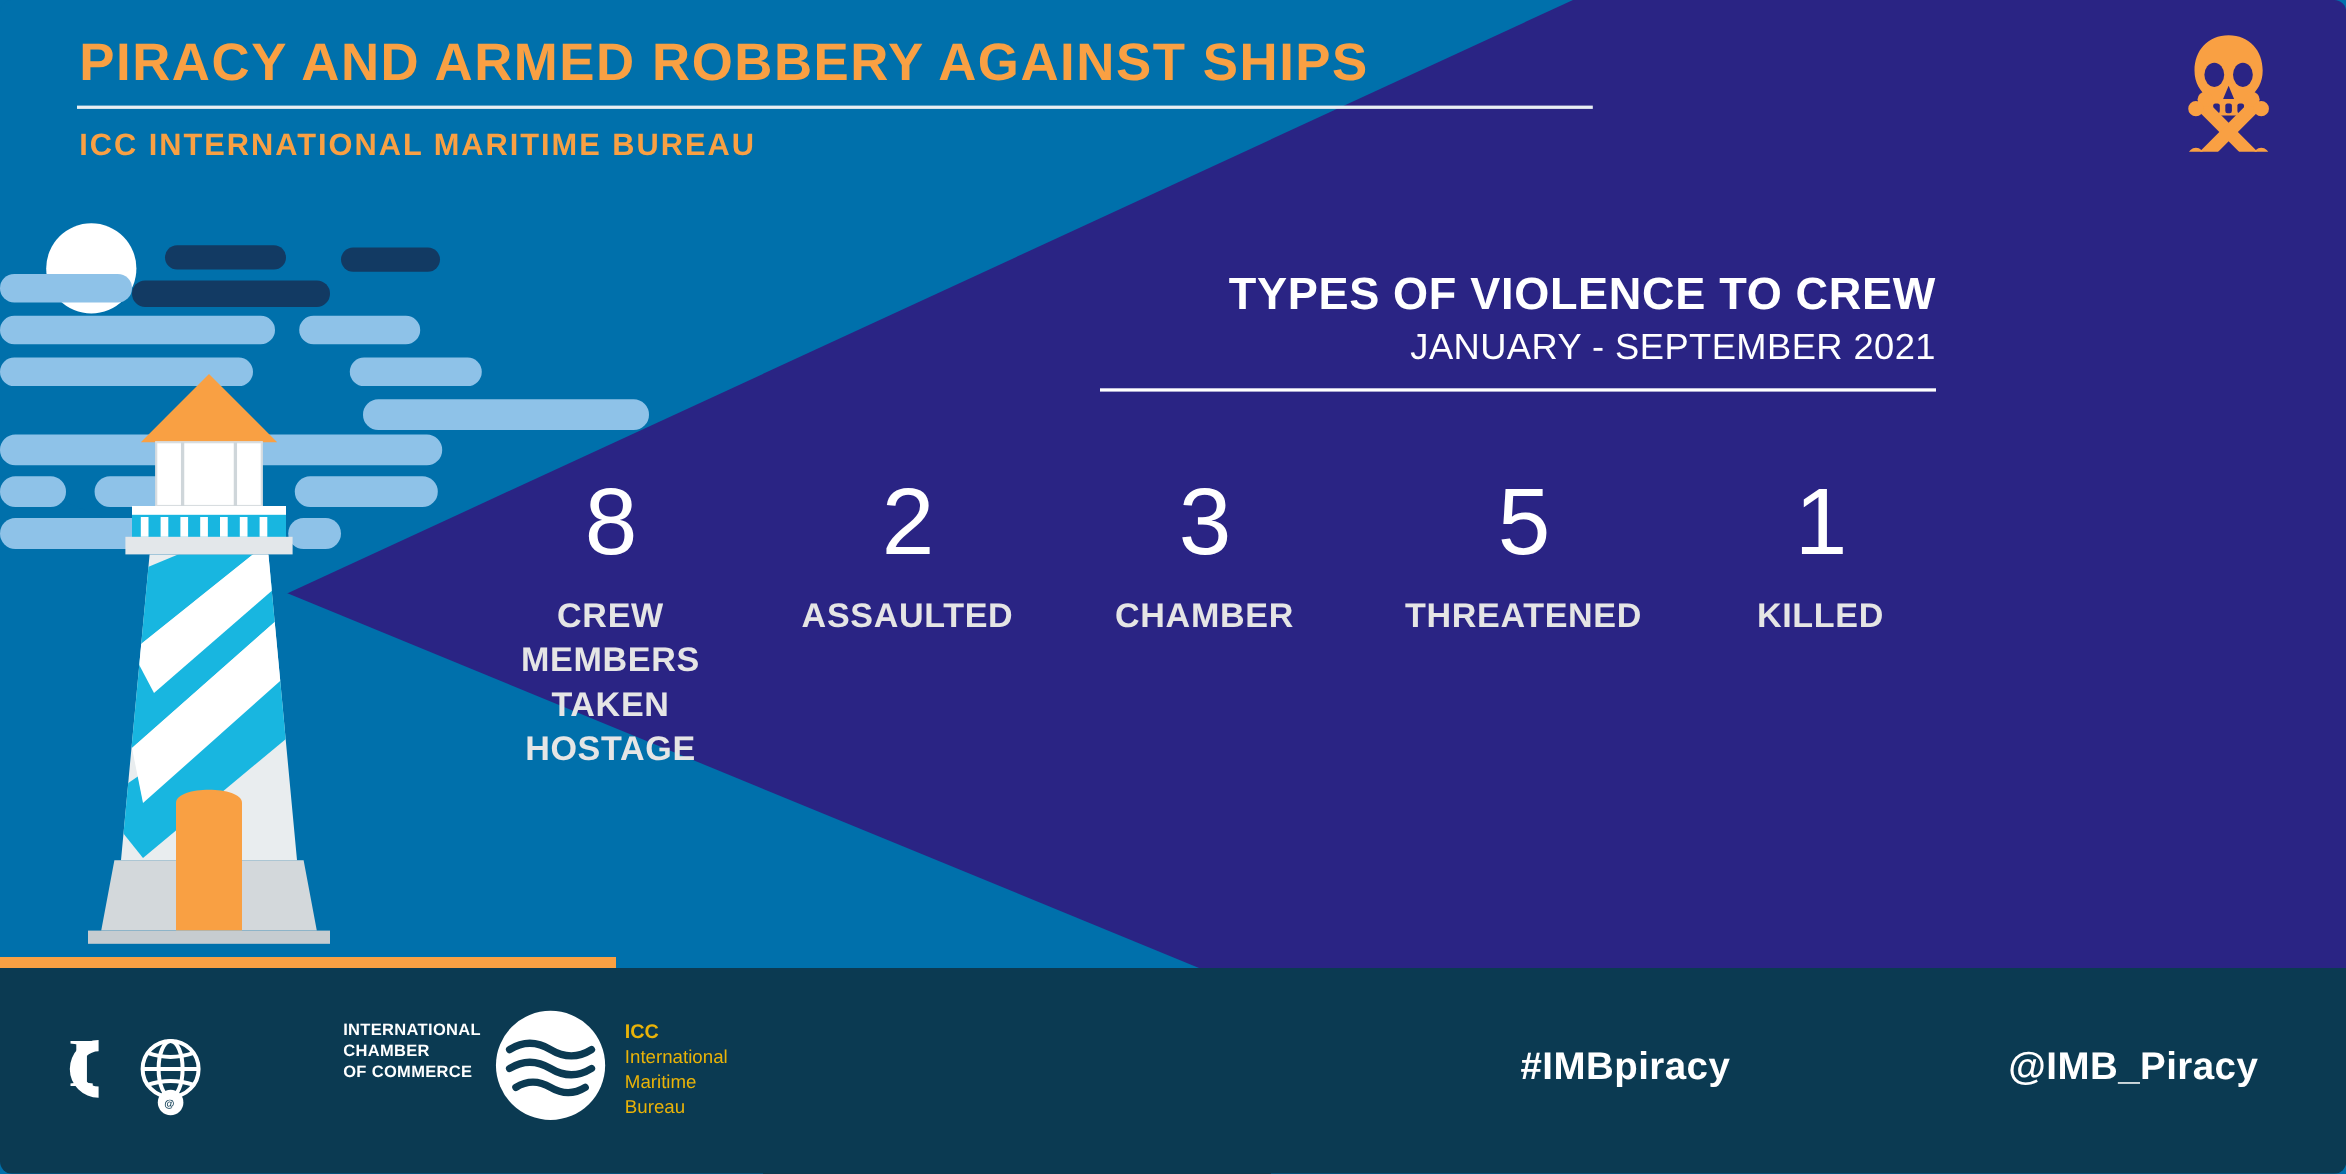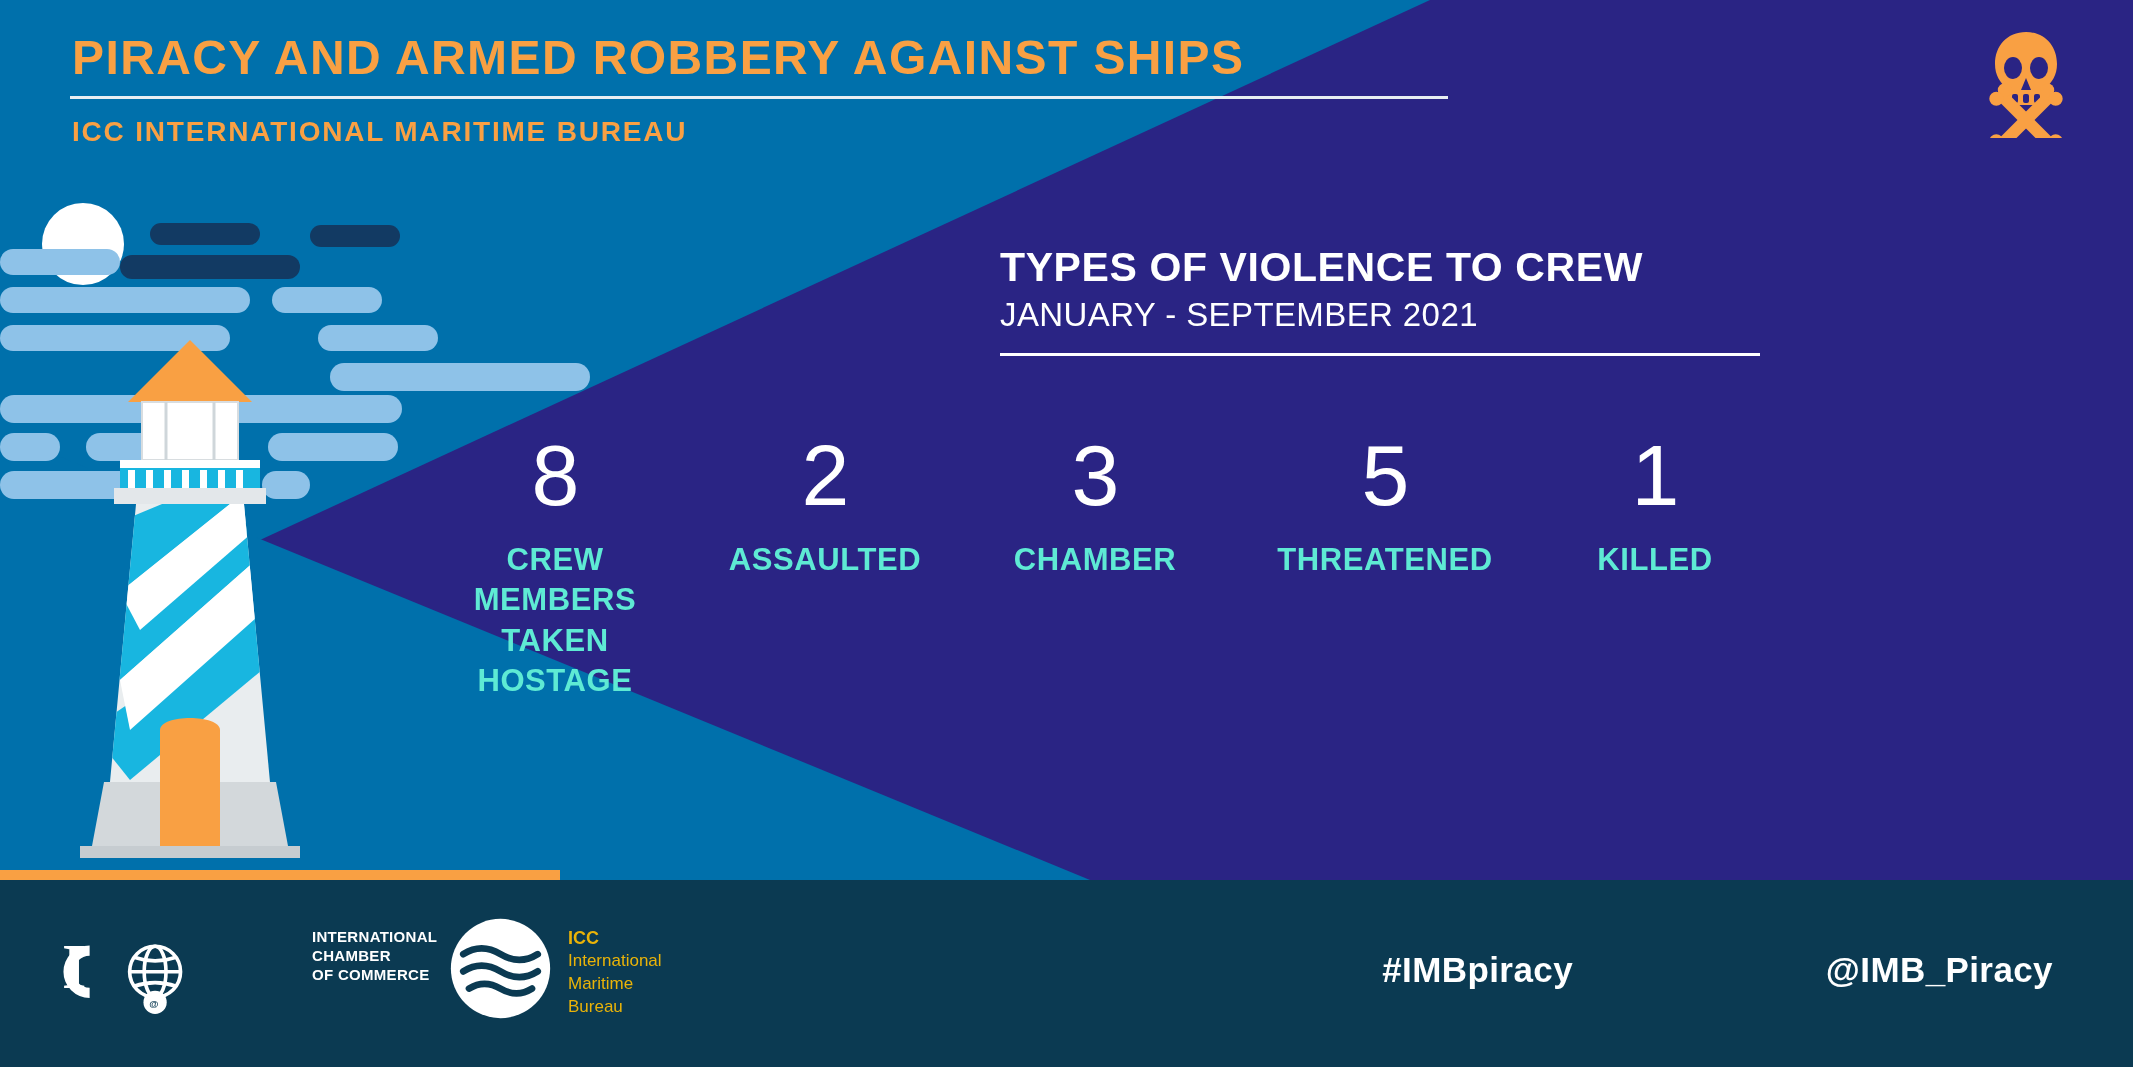--- a/index.html
+++ b/index.html
@@ -2,21 +2,21 @@
 <html><head>
 <meta charset="utf-8">
 <style>
   * { margin:0; padding:0; box-sizing:border-box; }
   html,body { width:2133px; height:1067px; overflow:hidden; }
   body {
     font-family:"Liberation Sans", sans-serif;
     background:#0070ab;
     position:relative;
   }
-  #stage { position:absolute; inset:0; width:2133px; height:1067px; overflow:hidden; }
+  #stage { position:absolute; inset:0; width:2133px; height:1067px; overflow:hidden;border-radius:11px; }
 
   
   .bg-blue      { position:absolute; inset:0; background:#0070ab; }
   .bg-navy-wedge{
     position:absolute; inset:0;
     background:#2a2484;
     clip-path: polygon(1430px 0px, 2133px 0px, 2133px 880px, 0px 880px, 0px 660px);
   }
   .bg-blue-wedge{
     position:absolute; inset:0;
@@ -43,21 +43,21 @@
     color:#f9a043;
     font-size:28px; font-weight:bold;
     letter-spacing:1.8px;
     white-space:nowrap;
   }
 
   
   .skull-icon { position:absolute; right:62px; top:28px; width:90px; height:110px; }
 
   
-  .heading-block { position:absolute; left:1000px; top:245px; width:760px; text-align:left; }
+  .heading-block { position:absolute; left:1000px; top:245px; width:760px; text-align:right; }
   .heading-main {
     color:#ffffff; font-size:41px; font-weight:bold;
     letter-spacing:0.6px; line-height:1.12; white-space:nowrap;
   }
   .heading-sub {
     color:#ffffff; font-size:33px; font-weight:normal;
     letter-spacing:0.4px; line-height:1.22; margin-top:4px; white-space:nowrap;
   }
   .heading-rule {
     margin:18px auto 0 auto; width:760px; height:3px; background:#ffffff;
@@ -76,21 +76,21 @@
   .stats {
     position:absolute; left:430px; top:432px; width:1660px;
     display:flex; align-items:flex-start;
   }
   .stat { text-align:center; }
   .stat-value {
     color:#ffffff; font-size:86px; font-weight:normal;
     line-height:1.0; letter-spacing:-1px;
   }
   .stat-label {
-    color:#5eead4; font-size:31px; font-weight:bold;
+    color:#e5e5e5; font-size:31px; font-weight:bold;
     letter-spacing:0.6px; line-height:1.3; margin-top:22px;
     white-space:pre-line;
   }
 
   
   .footer {
     position:absolute; left:0; bottom:0; width:2133px; height:187px;
     background:#0b3a52;
   }
   .footer-rule {

